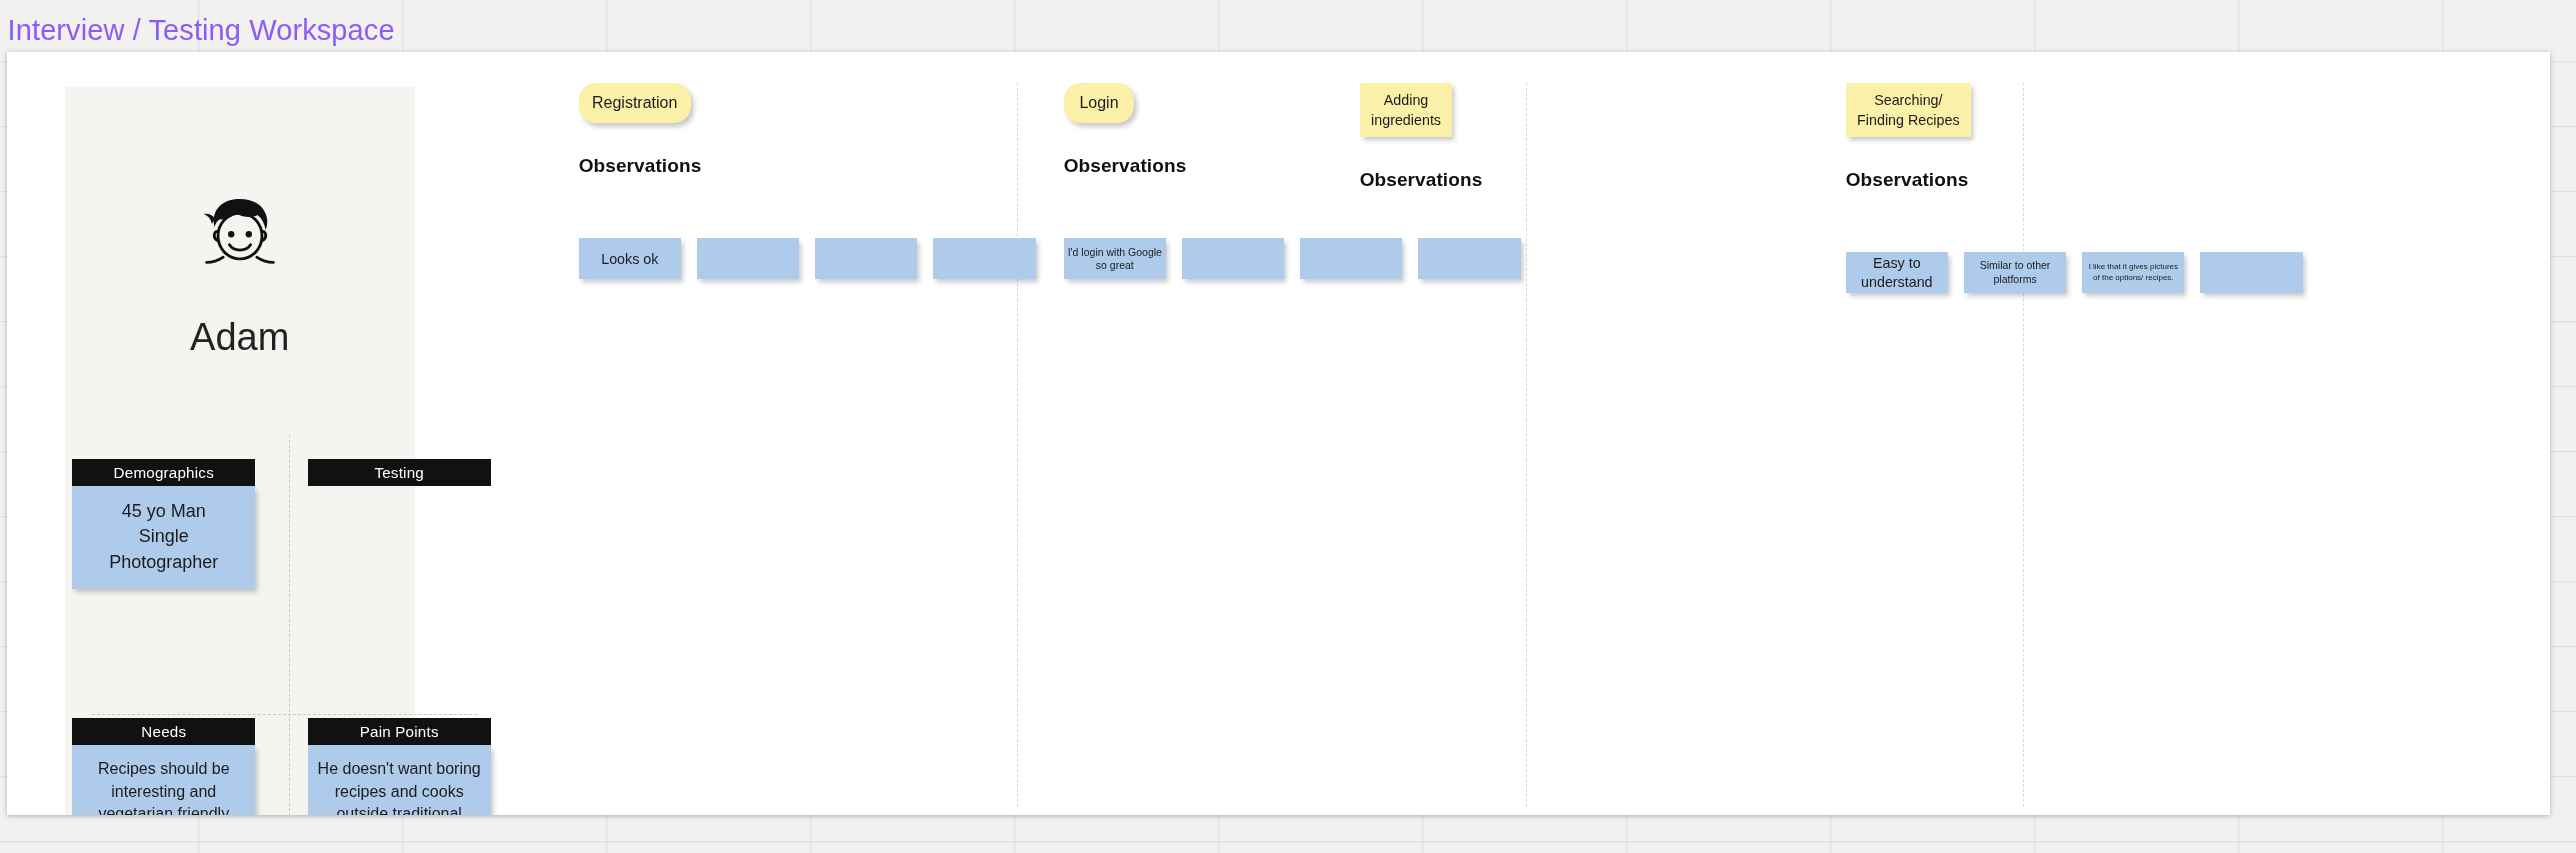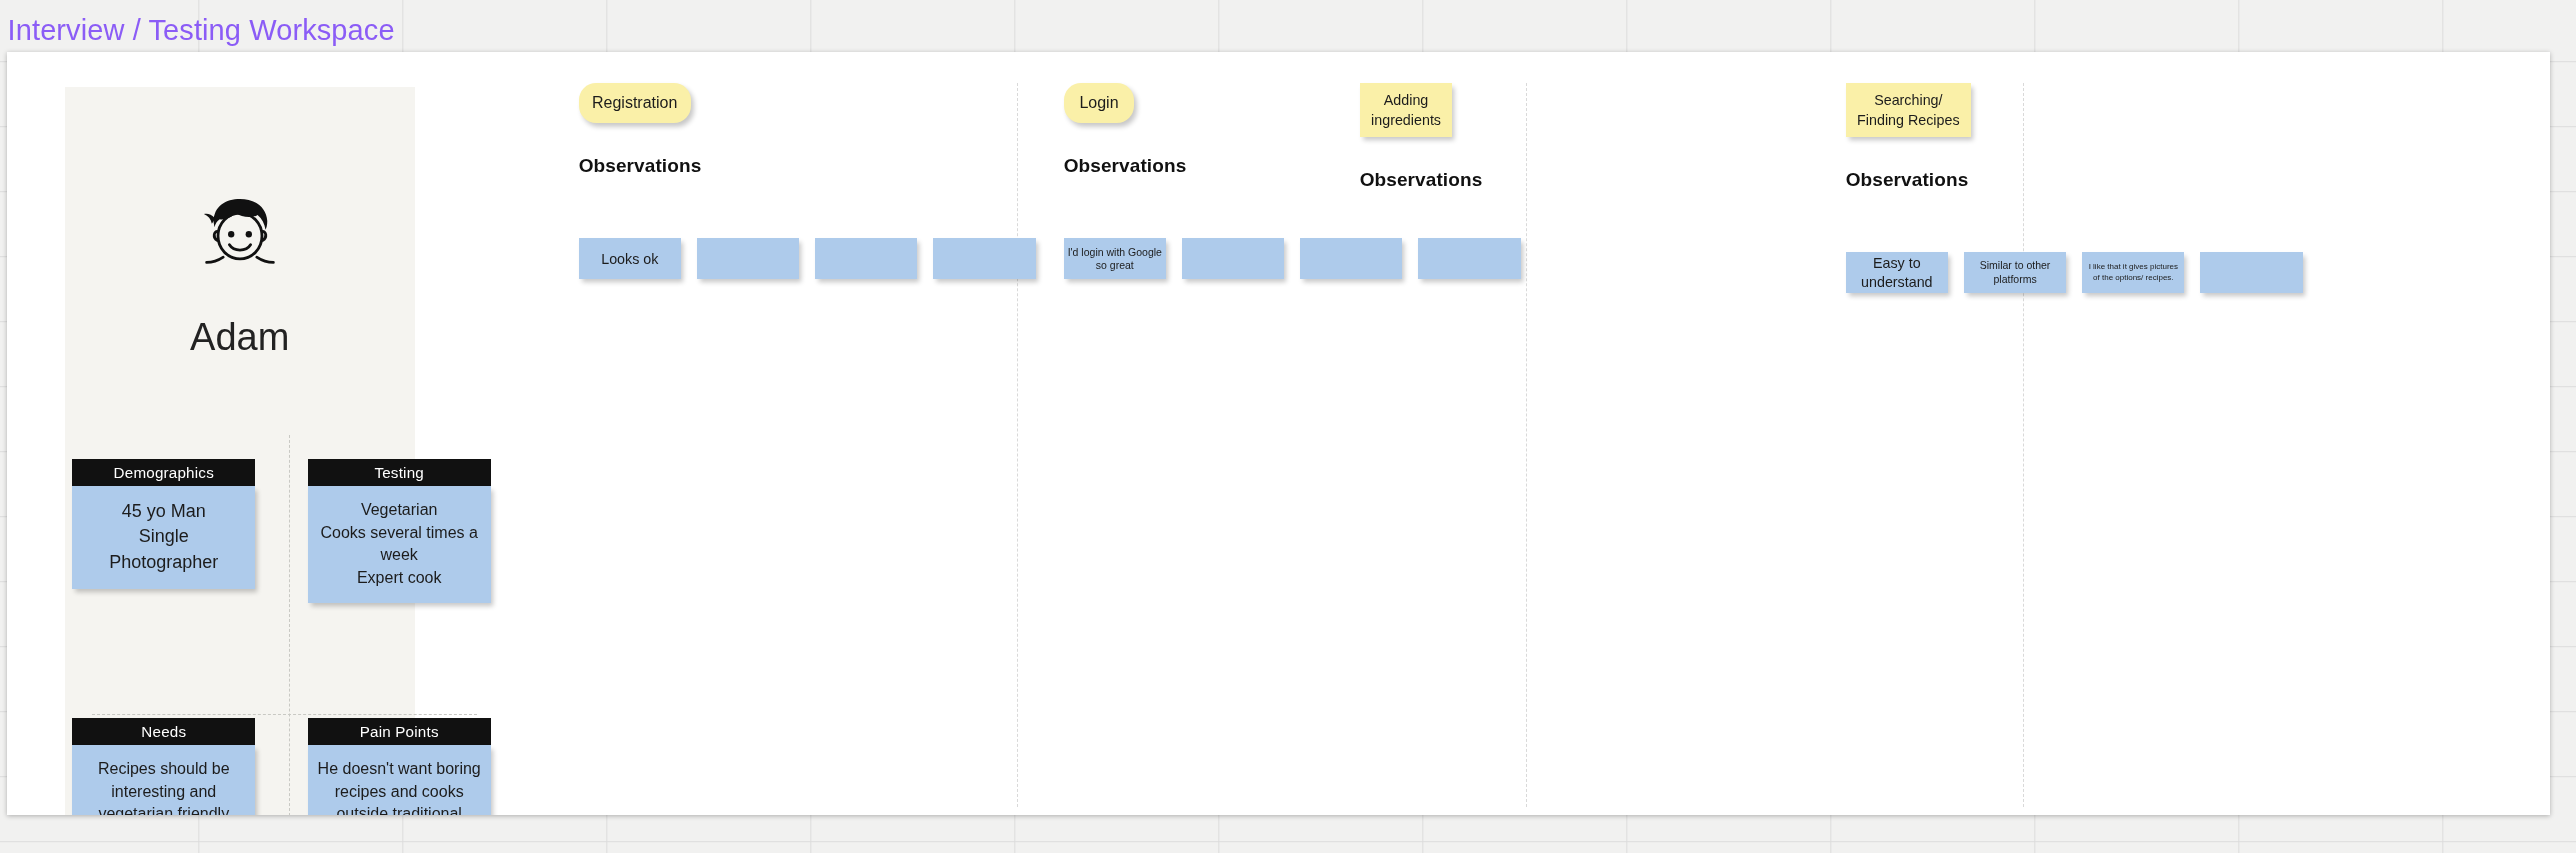--- a/index.html
+++ b/index.html
@@ -249,23 +249,20 @@
 
     <div class="quad" id="quad-demographics">
       <div class="quad-header">Demographics</div>
       <div class="quad-note">45 yo Man
 Single
 Photographer</div>
     </div>
 
     <div class="quad" id="quad-behavior">
       <div class="quad-header">Testing</div>
-      <div class="quad-note small">Vegetarian
-Cooks several times a week
-Expert cook</div>
     </div>
 
     <div class="quad" id="quad-needs">
       <div class="quad-header">Needs</div>
       <div class="quad-note small">Recipes should be interesting and vegetarian friendly</div>
     </div>
 
     <div class="quad" id="quad-painpoints">
       <div class="quad-header">Pain Points</div>
       <div class="quad-note small">He doesn't want boring recipes and cooks outside traditional european recipes.</div>

